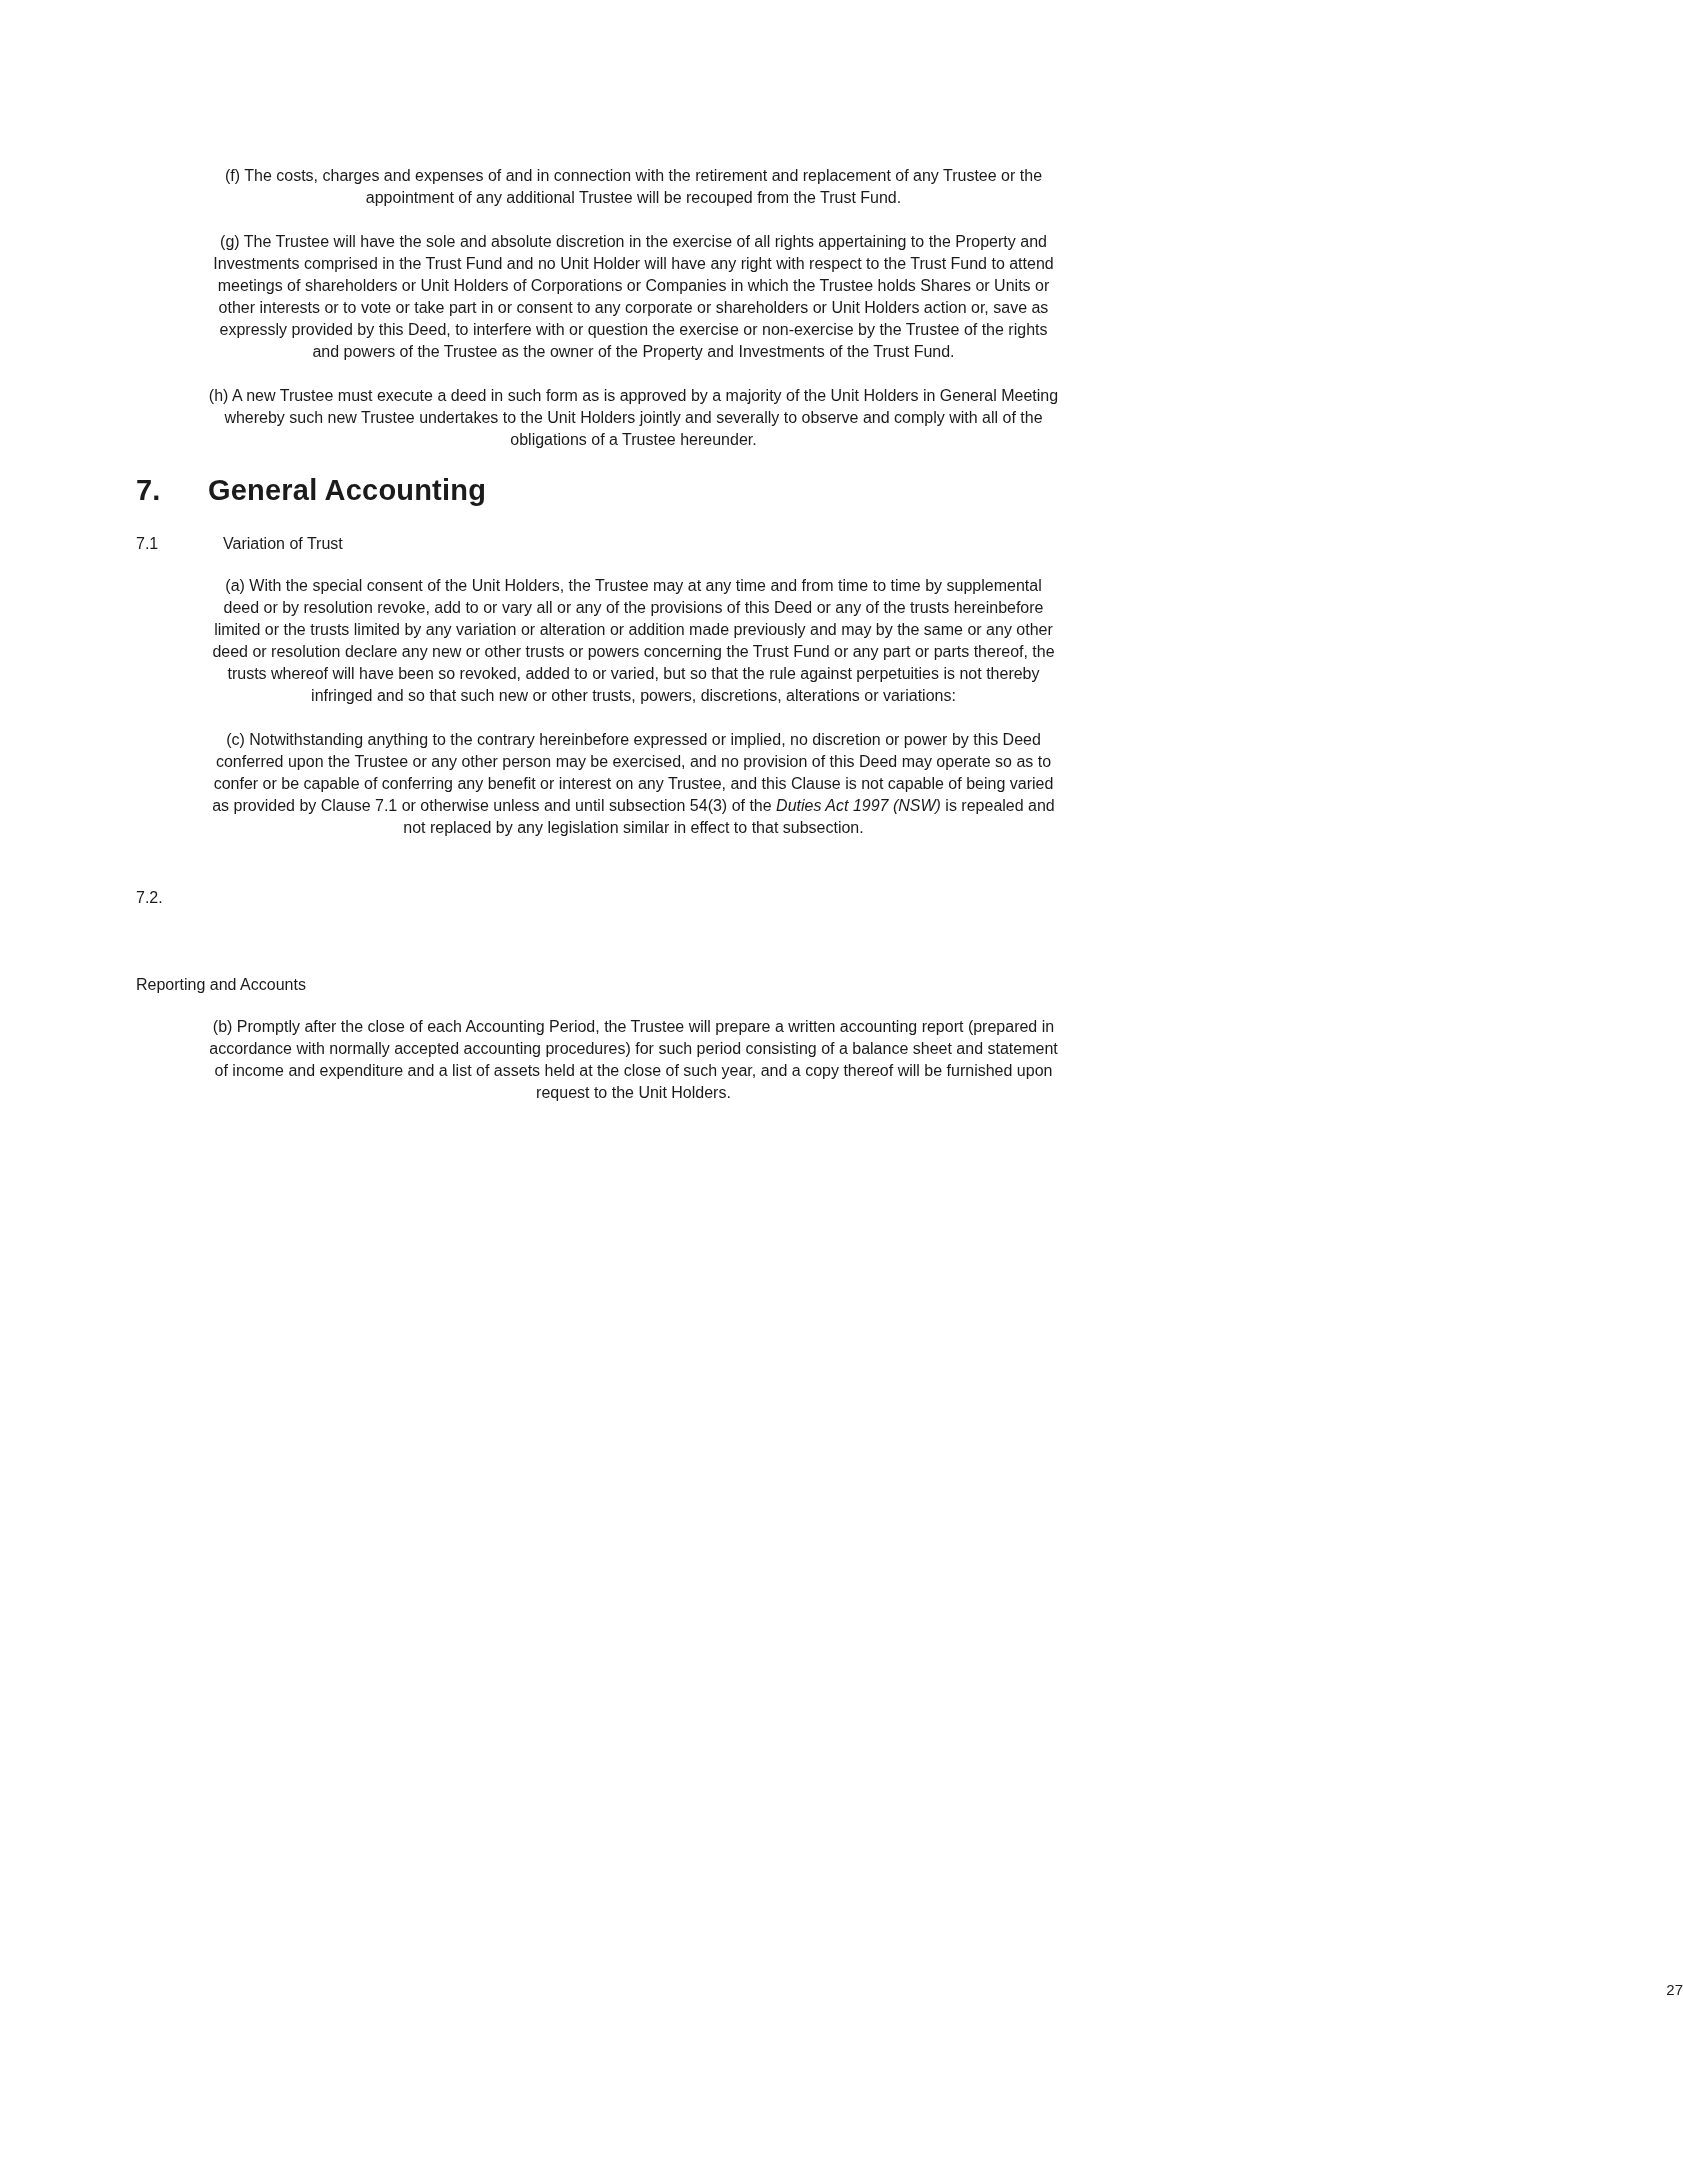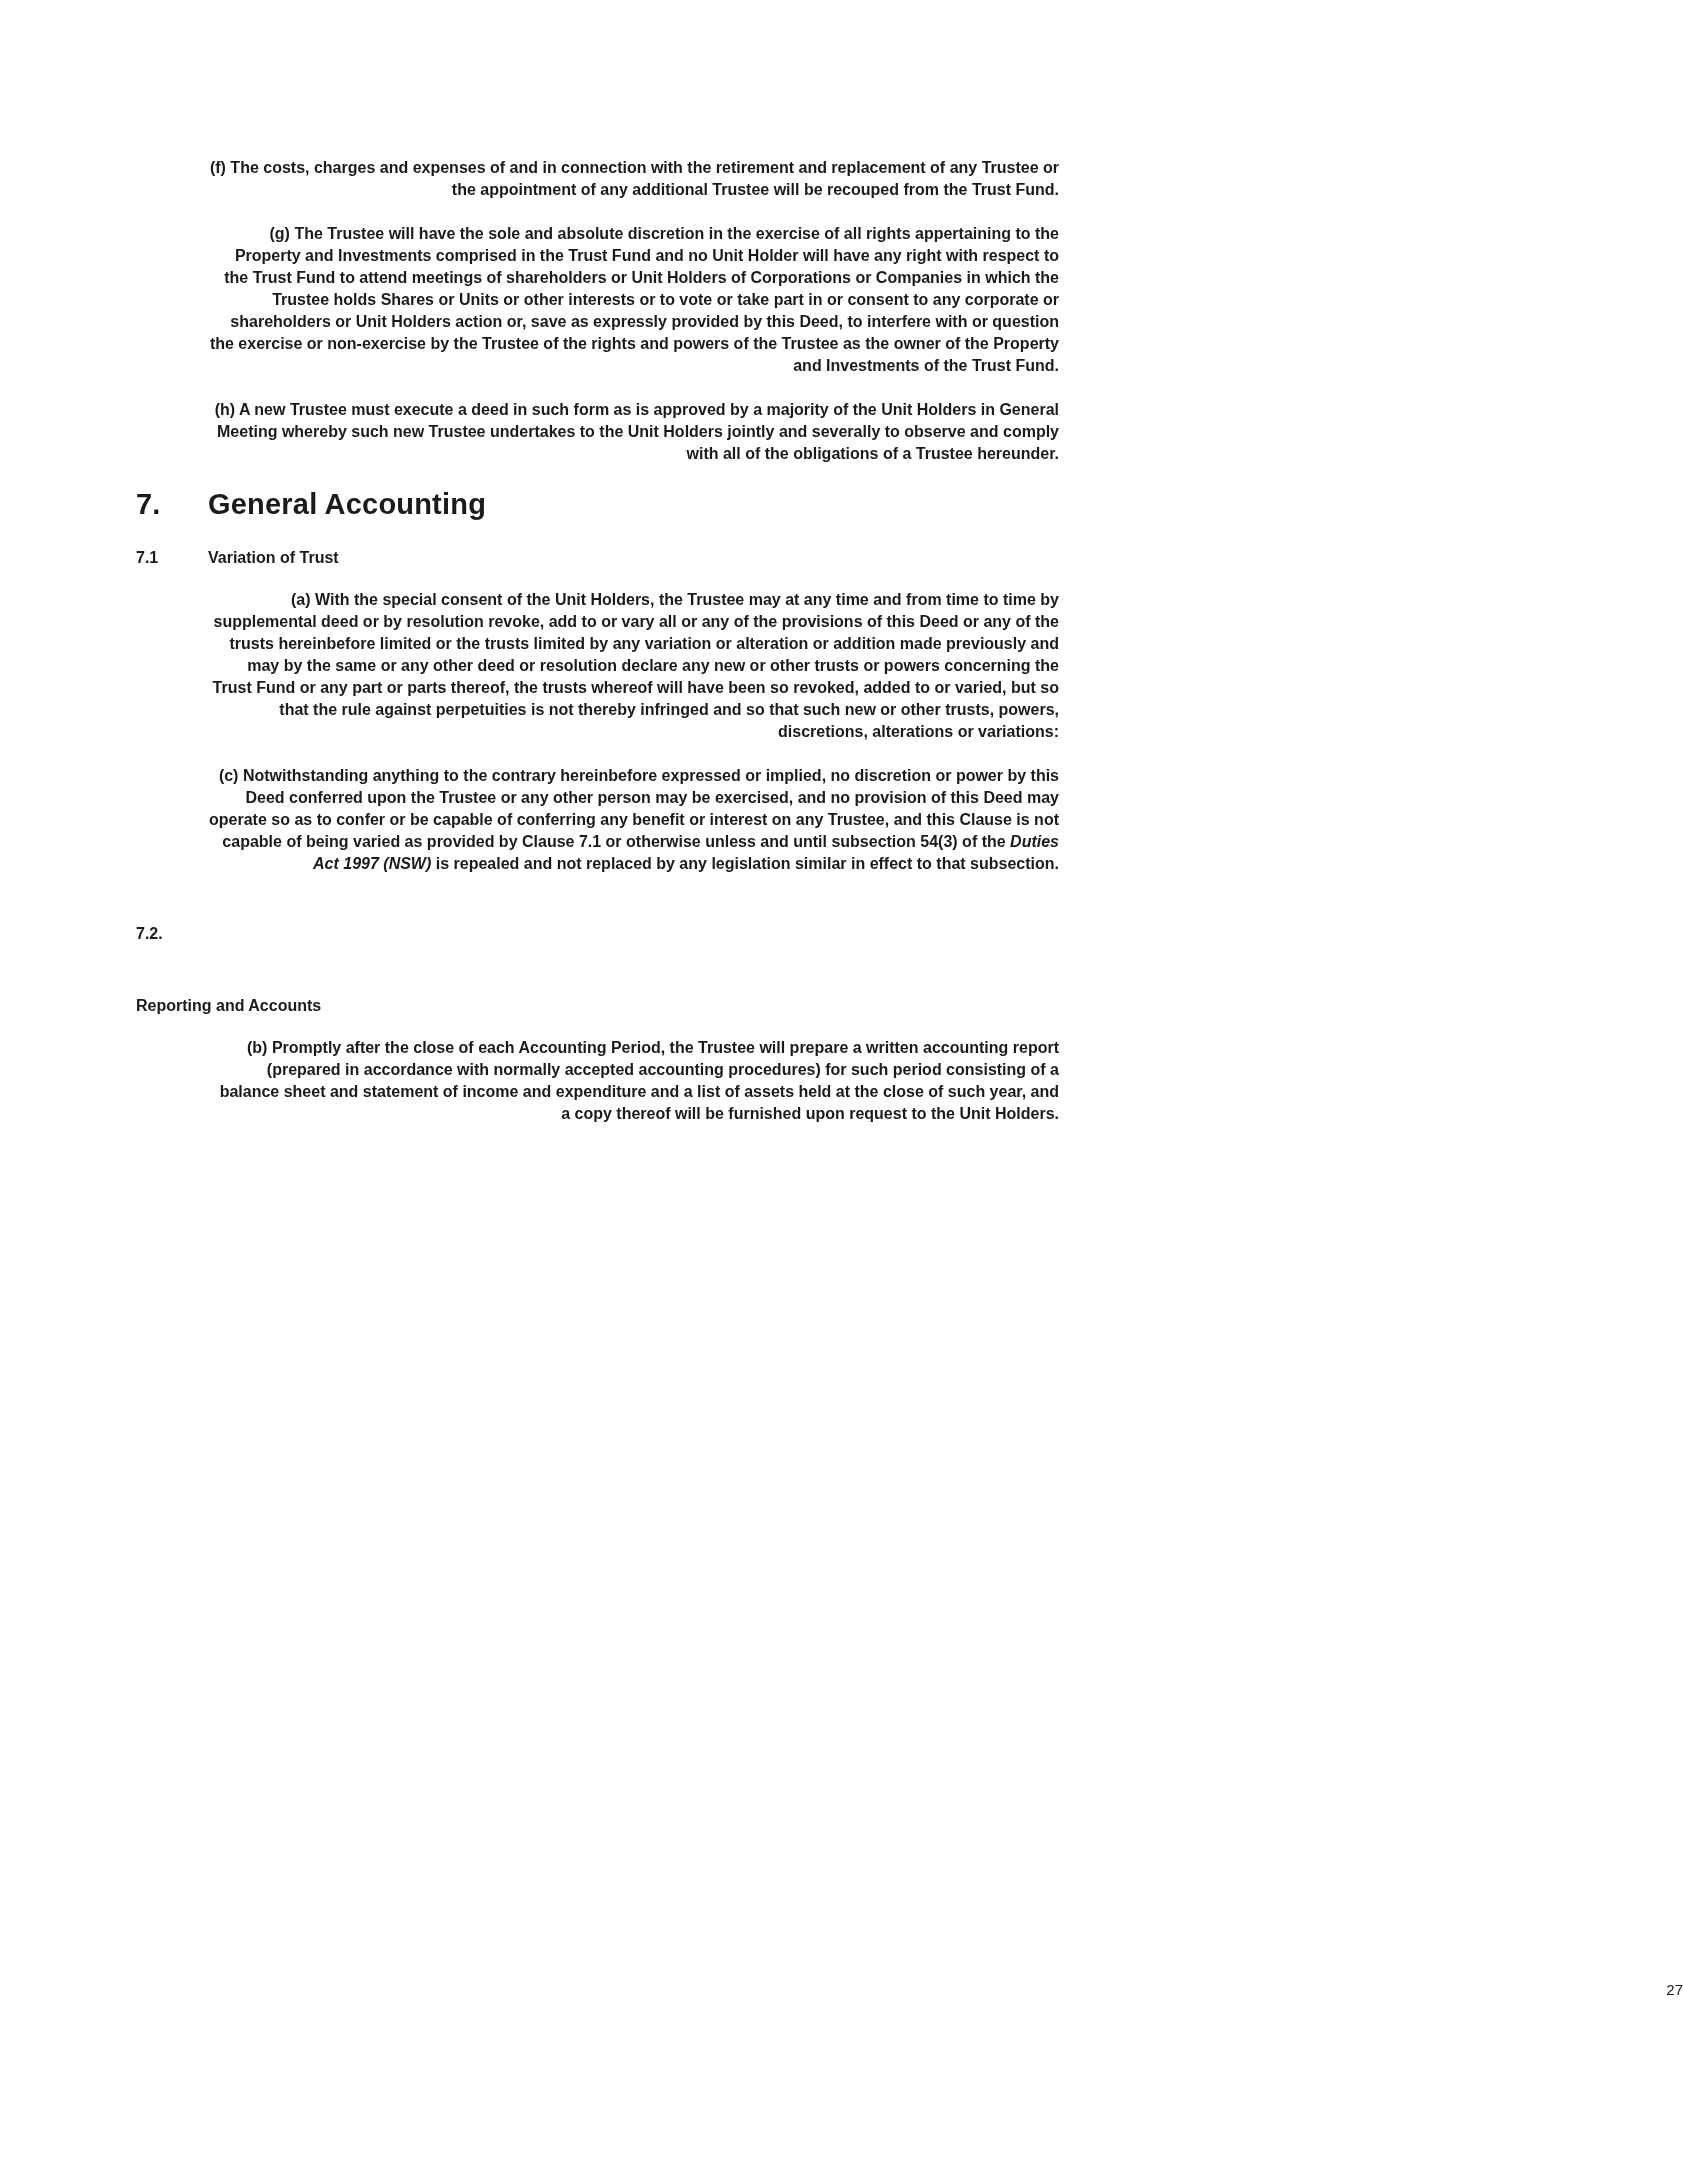--- a/index.html
+++ b/index.html
@@ -12,26 +12,25 @@
     position: relative;
     overflow: hidden;
   }
   .content {
     position: absolute;
     left: 136px;
     top: 149px;
     width: 953px;
   }
   .para {
-    margin: 8px 0 22px 72px;
+    margin: 16px 0 22px 72px;
     width: 851px;
     font-size: 16px;
     line-height: 22px;
-    text-align: right;
-    font-weight: bold;
+    text-align: center;
   }
   .para.indent {
     margin-left: 213px;
     width: 711px;
   }
   .sec-heading {
     display: flex;
     margin: 14px 0 26px 0;
     font-size: 29px;
     line-height: 34px;
@@ -40,21 +39,22 @@
   }
   .sec-heading .num {
     flex: 0 0 72px;
     width: 72px;
   }
   .sub-heading {
     display: flex;
     margin: 0 0 20px 0;
     font-size: 16px;
     line-height: 22px;
-    font-weight: 700;
+    font-weight: 400;
+    gap: 15px;
   }
   .sub-heading .num {
     flex: 0 0 72px;
     width: 72px;
   }
   .sub-heading.spaced {
     margin-top: 48px;
     flex-direction: column;
   }
   .italic {

